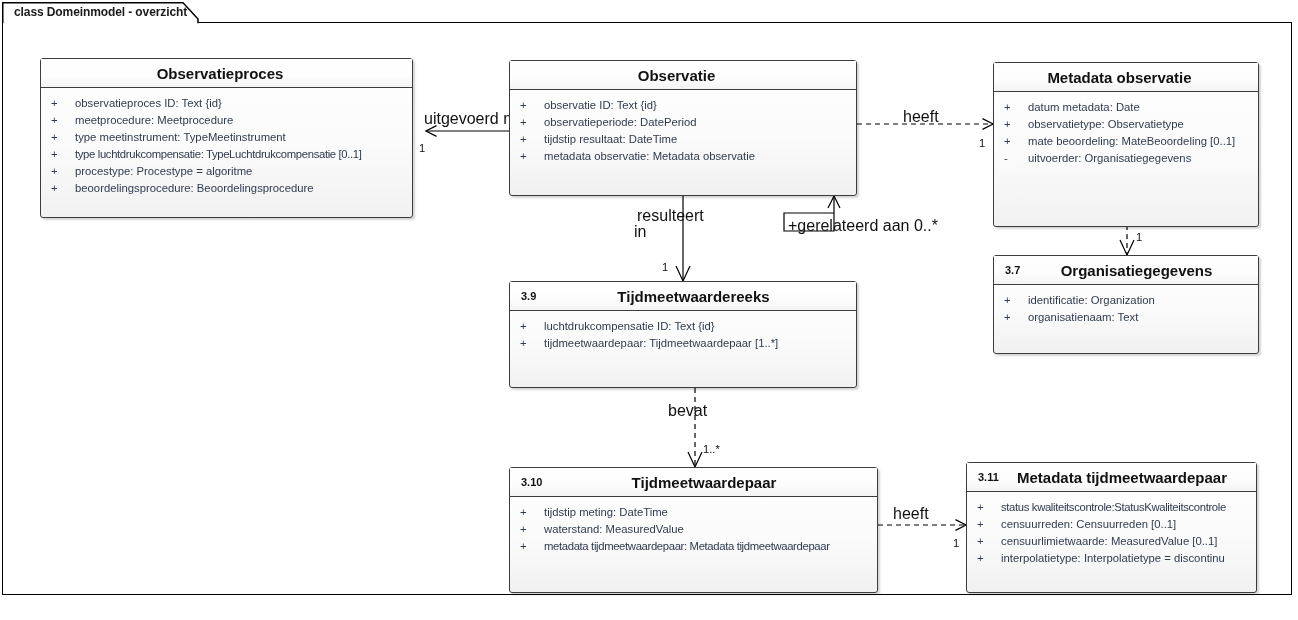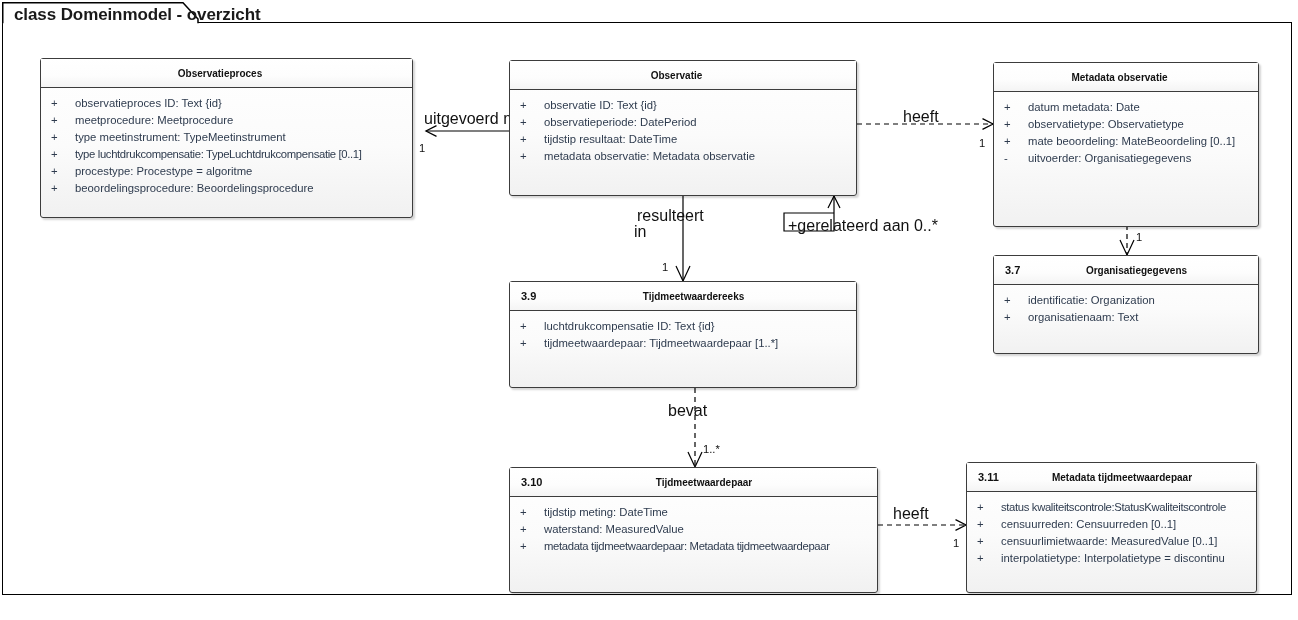--- a/index.html
+++ b/index.html
@@ -30,21 +30,21 @@
     left: 2px;
     top: 2px;
     height: 21px;
     box-sizing: border-box;
   }
   #frame-tab svg { display: block; }
   #frame-tab .tab-label {
     position: absolute;
     left: 12px;
     top: 3px;
-    font-size: 17px;
+    font-size: 12px;
     font-weight: bold;
     color: #1a1a1a;
     white-space: nowrap;
     letter-spacing: -0.1px;
   }
   
   .umlclass {
     position: absolute;
     box-sizing: border-box;
     border: 1.2px solid #3c3c3c;
@@ -68,21 +68,21 @@
     font-weight: bold;
     color: #111111;
     text-align: center;
   }
   .umlclass .hdr .title {
     position: absolute;
     left: 0; right: 13px;
     top: 50%;
     transform: translateY(-50%);
     text-align: center;
-    font-size: 10px;
+    font-size: 15px;
     font-weight: bold;
     color: #111111;
     white-space: nowrap;
   }
   .umlclass.has-num .hdr .title {
     left: 34px;
   }
   .umlclass .attrs {
     padding: 7px 0 7px 0;
     position: relative;

